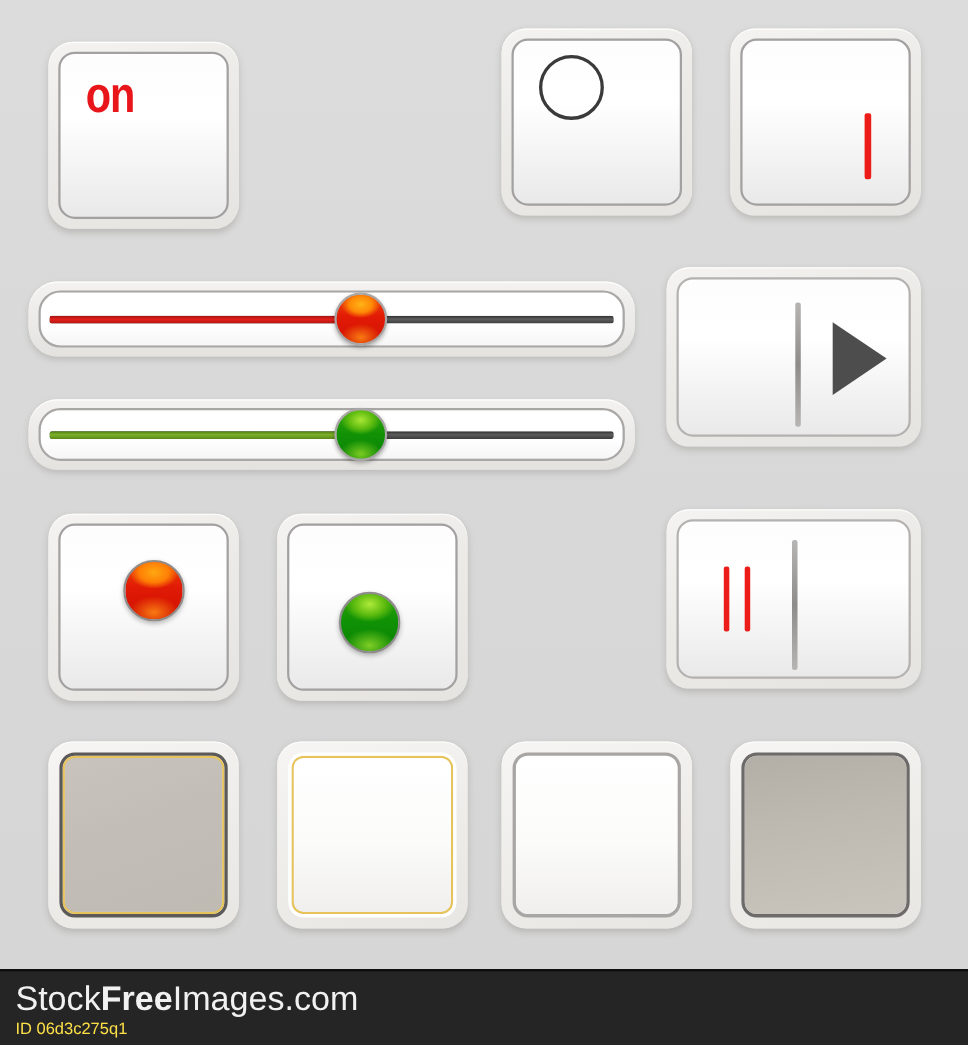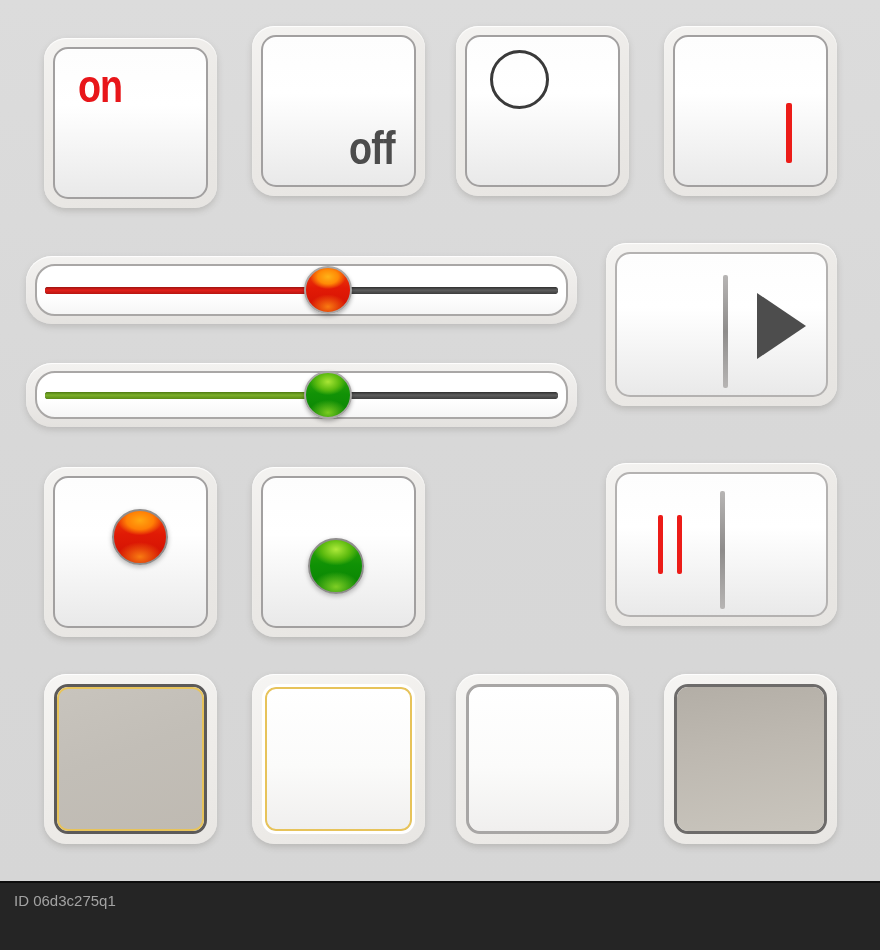--- a/index.html
+++ b/index.html
@@ -236,42 +236,37 @@
   }
   .wm-title {
     color: #f1f1f1;
     font-size: 31px;
     line-height: 35px;
     font-weight: normal;
     white-space: nowrap;
   }
   .wm-title .bold { font-weight: bold; }
   .wm-id {
-    color: #a3a3a3;
+    color: #fde047;
     font-size: 15px;
     line-height: 19px;
     margin-top: 1px;
   }
 </style>
 </head>
 <body>
 
 <div id="stage">
 
   <div class="bezel" style="left:44px; top:26px; width:173px; height:170px;margin-top:12px;">
     <div class="ring">
       <span class="lbl on">on</span>
     </div>
   </div>
 
-  <div class="bezel" style="left:252px; top:26px; width:173px; height:170px;">
-    <div class="ring">
-      <span class="lbl off">off</span>
-    </div>
-  </div>
 
   <div class="bezel" style="left:456px; top:26px; width:173px; height:170px;">
     <div class="ring">
       <span class="circle-outline"></span>
     </div>
   </div>
 
   <div class="bezel" style="left:664px; top:26px; width:173px; height:170px;">
     <div class="ring">
       <span class="vbar-red"></span>
@@ -345,14 +340,15 @@
 
   <div class="sq-outer" style="left:664px; top:674px; width:173px; height:170px;">
     <div class="sq-mid grey2-ring">
       <div class="sq-in fill-beige2"></div>
     </div>
   </div>
 
 </div>
 
 <div id="footer">
+  <div class="wm-title"><span>Stock</span><span class="bold">Free</span><span>Images.com</span></div>
   <div class="wm-id">ID 06d3c275q1</div>
 </div>
 
 </body></html>

